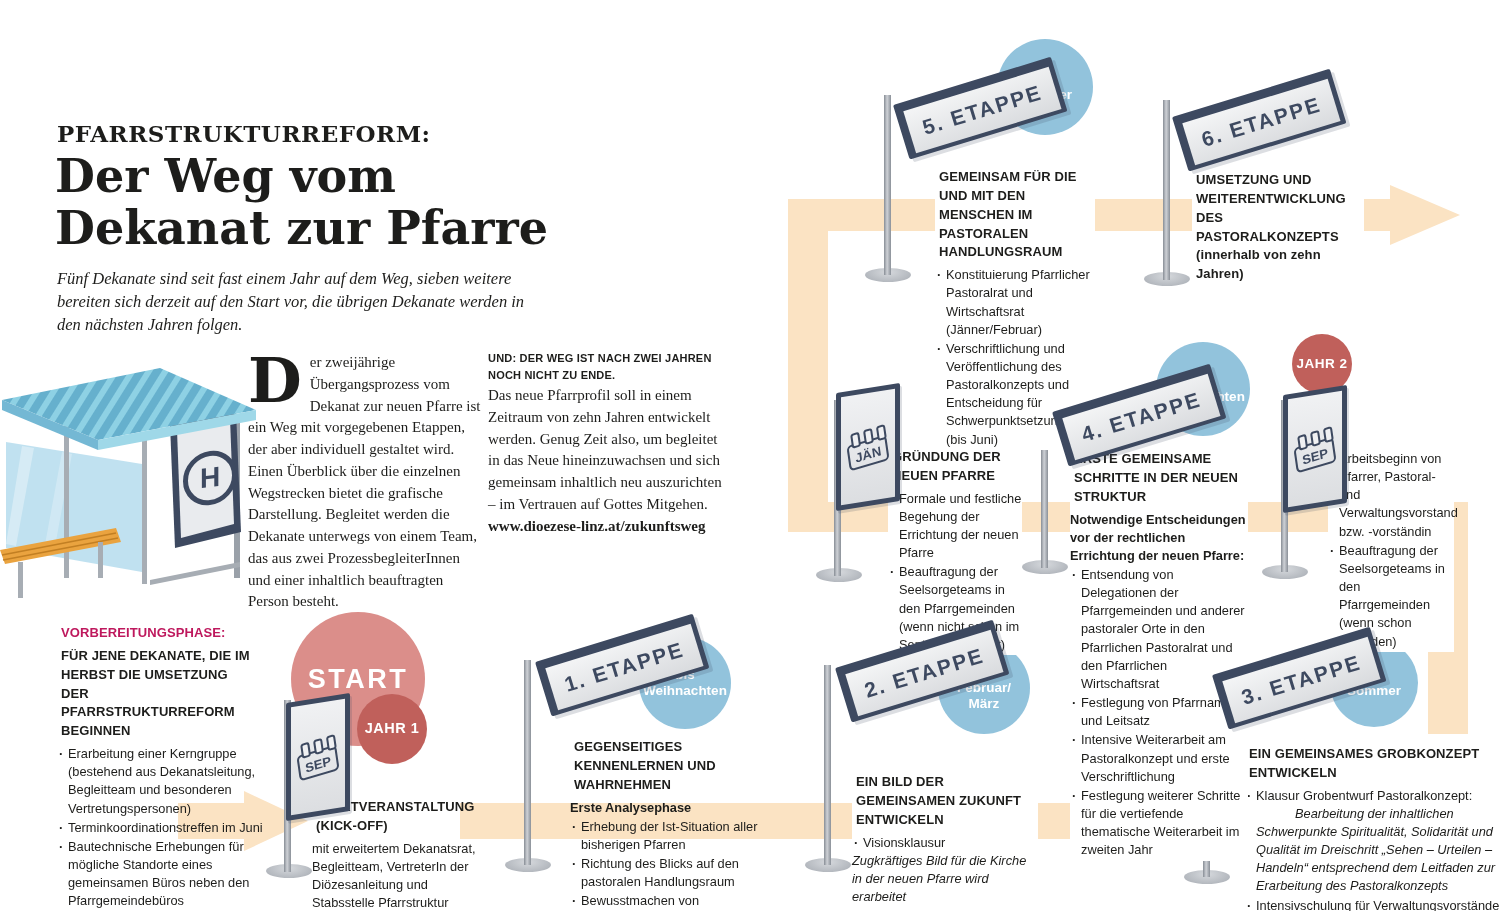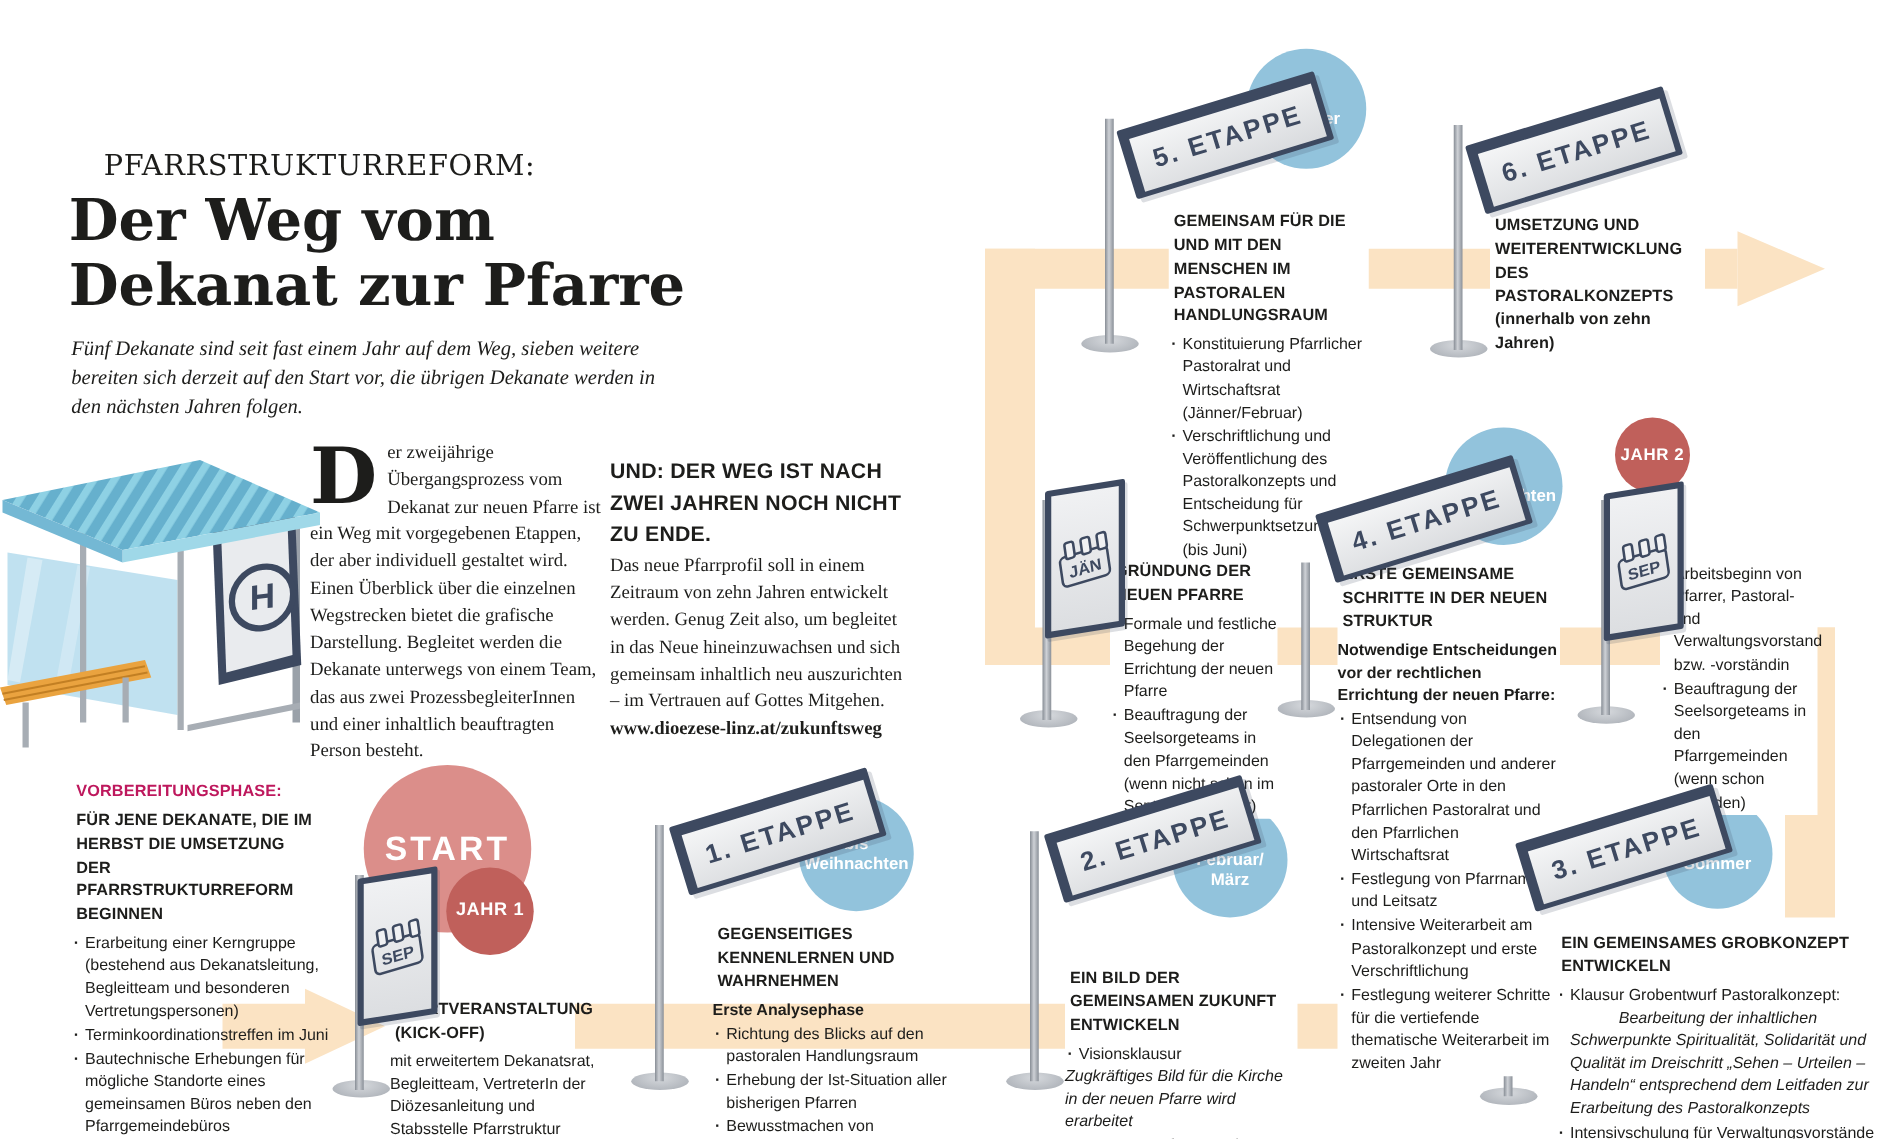--- a/index.html
+++ b/index.html
@@ -4,26 +4,26 @@
 <style>
   html,body{margin:0;padding:0;background:#fff;}
   #canvas{position:relative;width:1508px;height:911px;background:#fff;overflow:hidden;
           font-family:"Liberation Sans",sans-serif;color:#1d1d1b;}
   .abs{position:absolute;}
   
   .band{position:absolute;background:#fbe3c3;z-index:1;}
   .arrowhead{position:absolute;width:0;height:0;z-index:1;
      border-top:30px solid transparent;border-bottom:30px solid transparent;border-left:70px solid #fbe3c3;}
   
-  .kicker{font-family:"DejaVu Serif",serif;font-weight:normal;font-size:23px;letter-spacing:.5px;margin-left:26px;}
+  .kicker{font-family:"DejaVu Serif",serif;font-weight:bold;font-size:23px;letter-spacing:.5px;}
   .title{font-family:"DejaVu Serif",serif;font-weight:bold;font-size:46px;line-height:1.14;}
   .lede{font-family:"Liberation Serif",serif;font-style:italic;font-size:16.5px;line-height:1.38;}
   .serifbody{font-family:"Liberation Serif",serif;font-size:15px;line-height:1.45;}
   .dropcap{float:left;font-family:"DejaVu Serif",serif;font-weight:bold;font-size:62px;line-height:.82;margin:4px 8px 0 0;}
-  .sansheading{font-weight:bold;font-size:17px;line-height:1.5;letter-spacing:.2px;margin-top:14px;}
+  .sansheading{font-weight:bold;font-size:11px;line-height:1.5;letter-spacing:.2px;}
   .link{font-weight:bold;}
   
   .bubble{position:absolute;border-radius:50%;display:flex;align-items:center;justify-content:center;
      text-align:center;color:#fff;font-weight:bold;white-space:pre-line;z-index:3;line-height:1.22;}
   .blue{background:#92c3dc;font-size:13.5px;}
   .red{background:#c0605b;font-size:14.5px;letter-spacing:.5px;}
   .pink{background:#db8e8a;font-size:27px;letter-spacing:2.5px;}
   
   .pole{position:absolute;width:7px;z-index:4;background:linear-gradient(90deg,#878d95,#ced1d6 45%,#8a9098);}
   .base{position:absolute;width:46px;height:14px;border-radius:50%;z-index:4;
@@ -217,22 +217,22 @@
 
   <div class="tblock" style="left:312px;top:794px;width:172px;">
     <h4>STARTVERANSTALTUNG (KICK-OFF)</h4>
     <div>mit erweitertem Dekanatsrat, Begleitteam, VertreterIn der Diözesanleitung und Stabsstelle Pfarrstruktur</div>
   </div>
 
   <div class="tblock" style="left:570px;top:734px;width:192px;">
     <h4>GEGENSEITIGES KENNENLERNEN UND WAHRNEHMEN</h4>
     <div class="sub">Erste Analysephase</div>
     <ul>
+      <li>Erhebung der Ist-Situation aller bisherigen Pfarren</li>
       <li>Richtung des Blicks auf den pastoralen Handlungsraum</li>
-      <li>Erhebung der Ist-Situation aller bisherigen Pfarren</li>
       <li>Bewusstmachen von Besonderheiten, Stärken, Charismen, Glaubensquellen</li>
     </ul>
   </div>
 
   <div class="tblock onwhite" style="left:852px;top:769px;width:186px;">
     <h4>EIN BILD DER GEMEINSAMEN ZUKUNFT ENTWICKELN</h4>
     <ul>
       <li>
         <span>Visionsklausur</span><br>
         <span class="it" style="margin-left:-11px;display:inline-block;">Zugkräftiges Bild für die Kirche in der neuen Pfarre wird erarbeitet</span>

